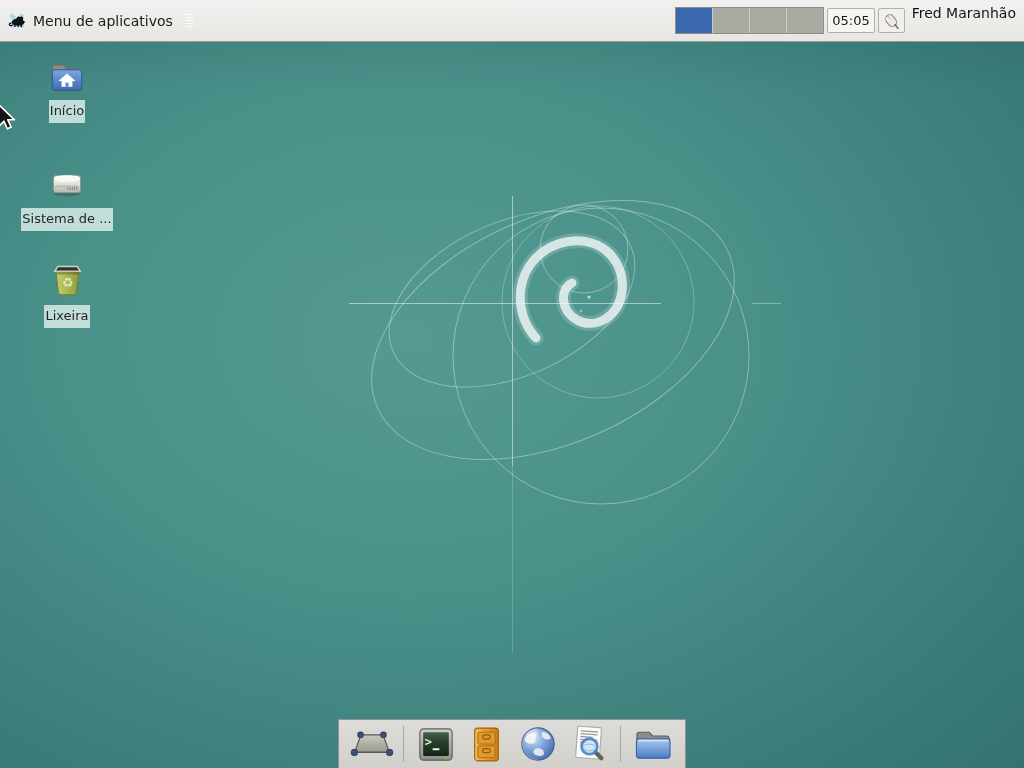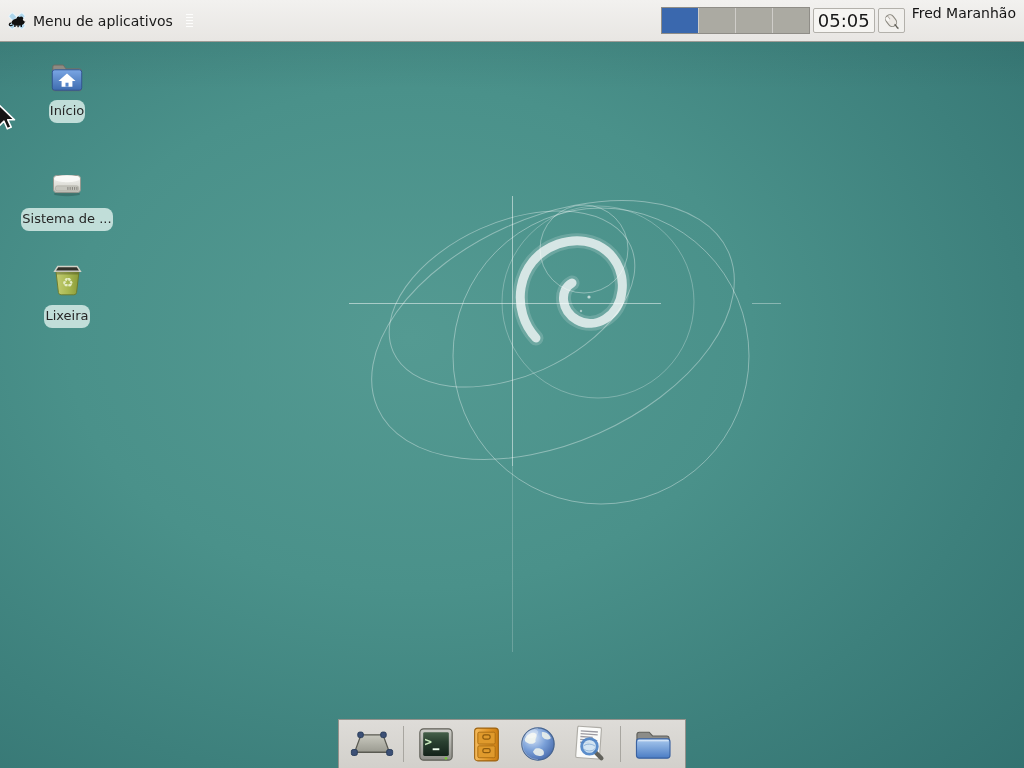--- a/index.html
+++ b/index.html
@@ -35,39 +35,39 @@
   .workspace-switcher {
     display:flex; height:27px; border:1px solid #8f8d87; background:#cfcdc9; gap:1px;
   }
   .ws-pane { width:36px; height:100%; background:#abaaa2; }
   .ws-pane.active { background:#3a68ae; }
 
   .clock {
     margin-left:3px; height:25px; min-width:43px; padding:0 4px;
     display:flex; align-items:center; justify-content:center;
     background:#f6f5f2; border:1px solid #b3b1ab; border-radius:2px;
-    font-size:18px; color:#171717;
+    font-size:13px; color:#171717;
   }
   .tray-button {
     margin-left:3px; width:27px; height:25px;
     border:1px solid #b3b1ab; border-radius:2px; background:#f1f0ed;
     display:flex; align-items:center; justify-content:center;
   }
   .user-name { font-size:14px; color:#141414; margin:0 8px 16px 7px; }
 
   
   .desktop-icon {
     position:absolute; left:12px; width:110px; z-index:5;
     display:flex; flex-direction:column; align-items:center; cursor:default;
   }
   #icon-home { top:57px; }
   #icon-filesystem { top:167px; }
   #icon-trash { top:261px; }
   .icon-label {
-    margin-top:6px; background:rgba(210,232,228,0.88); border-radius:8px;
+    margin-top:6px; background:rgba(210,232,228,0.88); border-radius:0;
     padding:2px 1px 3px; font-size:13px; color:#262626; white-space:nowrap; line-height:1.35;
   }
 
   
   .dock {
     position:absolute; bottom:0; left:50%; transform:translateX(-50%);
     height:49px; z-index:20;
     background:linear-gradient(#dedcd8,#d2d0cb);
     border:1px solid #94928c; border-bottom:none;
     display:flex; align-items:center; padding:0 10px; gap:6px;

